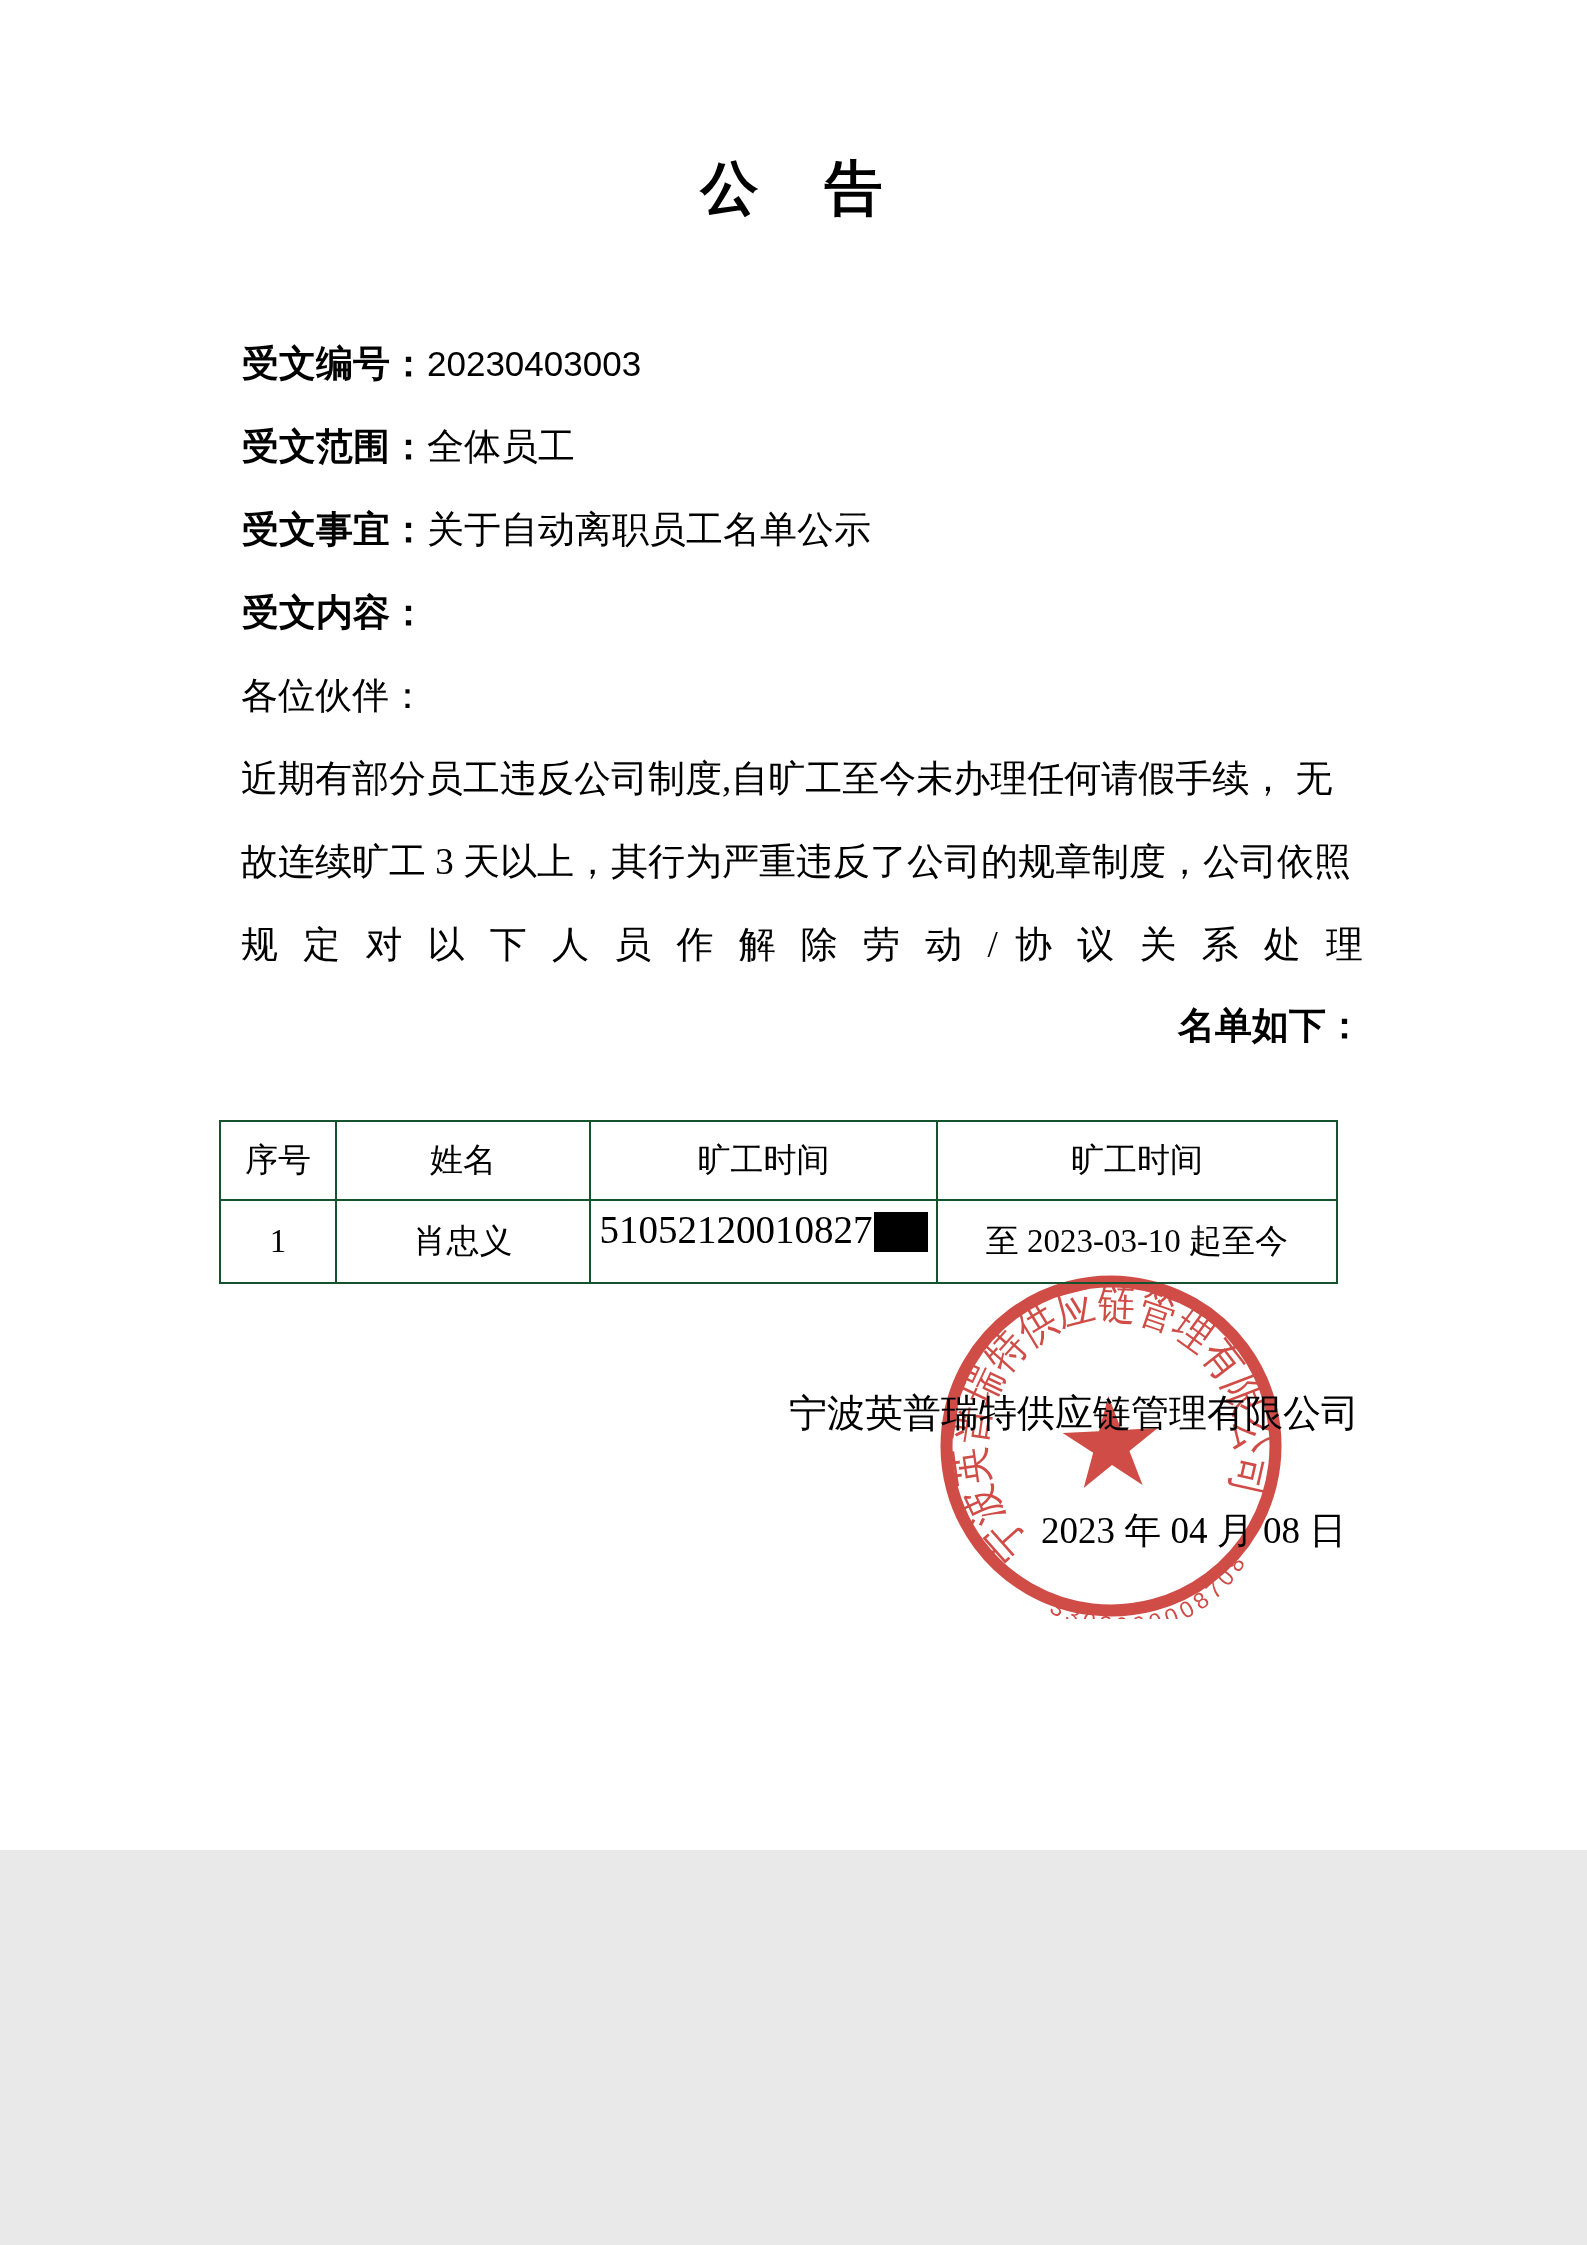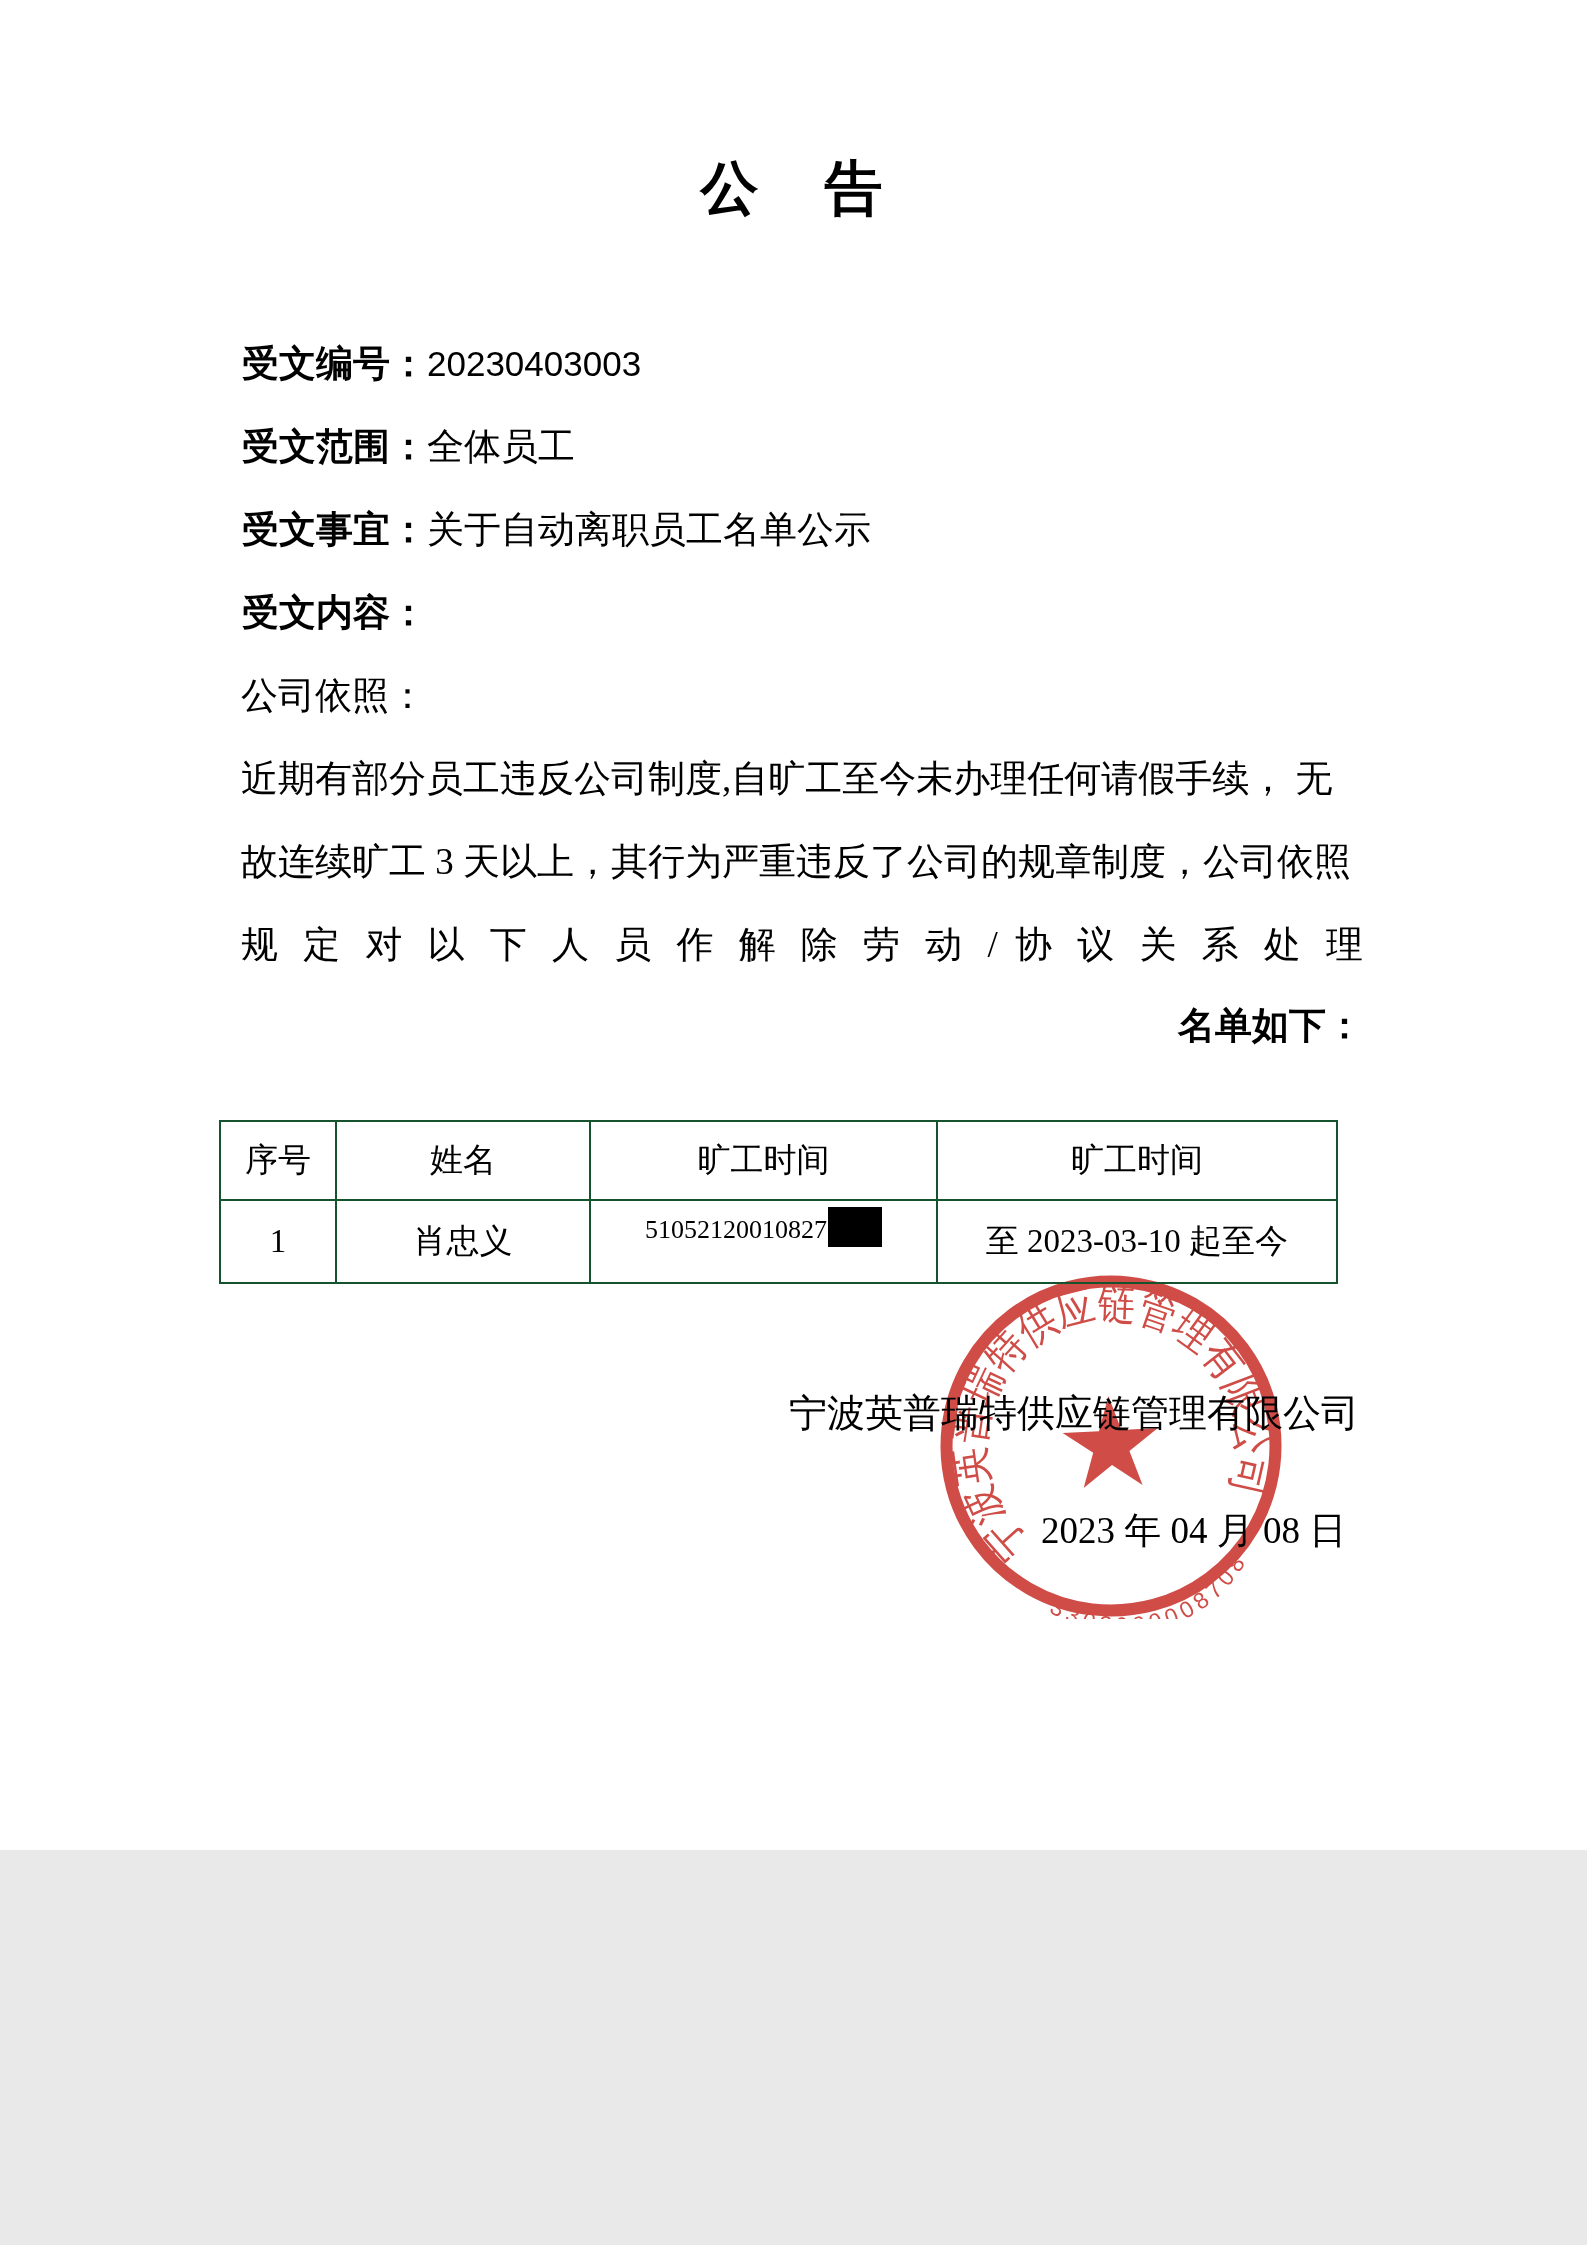--- a/index.html
+++ b/index.html
@@ -40,21 +40,21 @@
   }
   .notice-table th,.notice-table td{
     border:2px solid #14532d;
     text-align:center;
     font-weight:normal;
     padding:0;
     background:transparent;
   }
   .notice-table thead tr{height:79px;}
   .notice-table tbody tr{height:83px;}
-  .id-cell{vertical-align:top;padding-top:6px !important;font-size:26px;}
+  .id-cell{vertical-align:top;padding-top:6px !important;font-size:39px;}
   .redact-box{
     display:inline-block;
     width:54px;height:40px;
     background:#000;
     vertical-align:-9px;
     margin-left:1px;
   }
   .company-line{left:789px;top:1392px;font-size:38px;z-index:3;}
   .date-line{left:1041px;top:1510px;font-size:37px;z-index:3;}
   .footer-line{left:0;top:2055px;width:100%;text-align:center;font-size:26px;z-index:2;margin-top:44px;}
@@ -83,21 +83,21 @@
   </div>
 
   <div class="abs field-line" style="top:509px;">
     <span class="field-label">受文事宜：</span><span class="field-value">关于自动离职员工名单公示</span>
   </div>
 
   <div class="abs field-line" style="top:592px;">
     <span class="field-label">受文内容：</span><span class="field-value"></span>
   </div>
 
-  <div class="abs body-line" style="top:675px;">公司依照：</div>
+  <div class="abs body-line" style="top:675px;">各位伙伴：</div>
 
   <div class="abs body-line" style="top:758px;">近期有部分员工违反公司制度,自旷工至今未办理任何请假手续， 无</div>
   <div class="abs body-line" style="top:841px;">故连续旷工 3 天以上，其行为严重违反了公司的规章制度，公司依照</div>
   <div class="abs body-line body-justify" style="top:924px;">规 定 对 以 下 人 员 作 解 除 劳 动 / 协 议 关 系 处 理</div>
   <div class="abs body-line bold-line" style="top:1005px;text-align:right;">名单如下：</div>
 
   <table class="notice-table">
     <colgroup>
       <col style="width:10.37%">
       <col style="width:22.79%">

